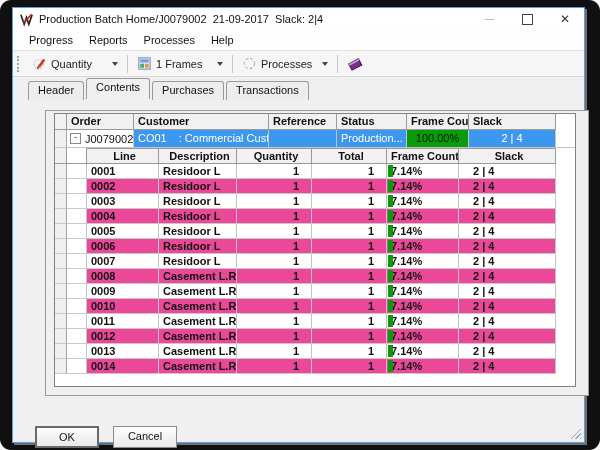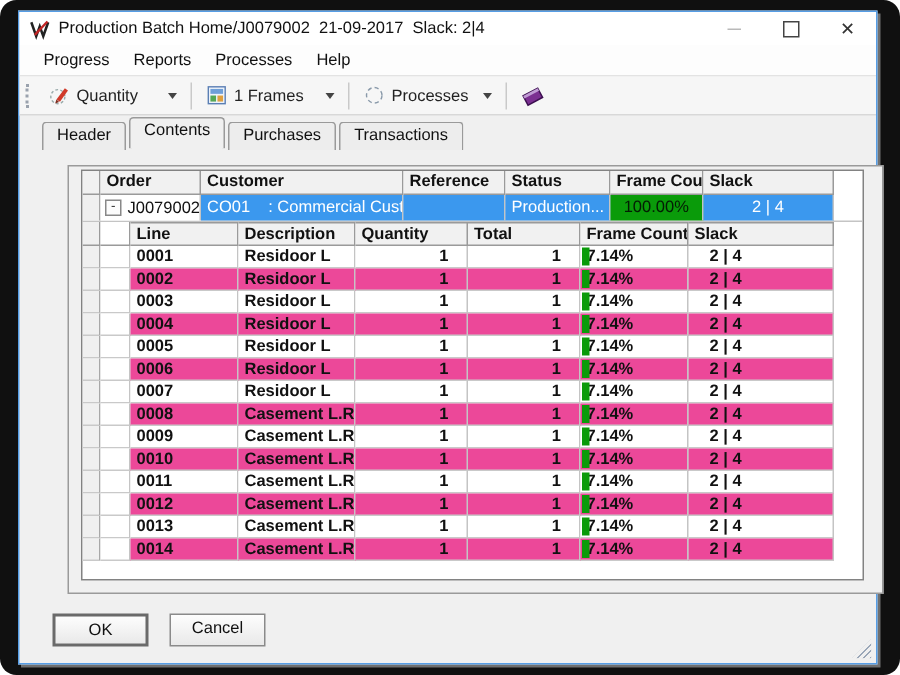--- a/index.html
+++ b/index.html
@@ -49,37 +49,37 @@
   .ordercell{background:#fff;color:#111;display:flex;align-items:center;padding-left:2px;}
   .expand{width:9px;height:9px;border:1px solid #888;background:#fcfcfc;font-size:9px;line-height:7px;text-align:center;color:#333;margin:0 4px 0 1px;flex:0 0 auto;}
   .bluec{background:var(--blue,#3b98ee);color:#fff;padding-left:4px;}
   .cname{margin-left:12px;}
   .statusc{display:flex;justify-content:space-between;padding-right:6px;}
   .greencell{background:var(--green,#0a9b0a);color:#041d04;text-align:center;font-size:11px;}
   .mslackc{text-align:center;padding-left:0;}
   
   .c-line{width:72px;} .c-desc{width:78px;} .c-qty{width:75px;} .c-total{width:75px;}
   .c-frame{width:72px;position:relative;} .c-slack{width:97px;}
-  .shead{height:16px;line-height:15px;}
+  .shead{height:16px;line-height:15px;text-align:center;}
   .shead .cell{background:#f1f1f1;font-weight:bold;font-size:11px;color:#111;padding-left:4px;
                border-top:1px solid #9a9a9a;border-bottom:1px solid #9a9a9a;border-right:1px solid #9a9a9a;}
   .shead .sel,.shead .ind{border-top:none;border-bottom:1px solid #9a9a9a;background:#f0f0f0;font-weight:normal;}
   .shead .ind{background:#fff;}
   .srow{height:15px;line-height:14px;font-size:11px;color:#111;font-weight:bold;}
   .srow .cell{border-bottom:1px solid #c9c9c9;background:#fff;padding-left:4px;}
   .srow .sel{background:#f0f0f0;}
   .srow.alt .cell{background:#ec4899;}
   .srow.alt .sel{background:#f0f0f0;}
   .srow.alt .ind{background:#fff;}
   .num{text-align:right;padding-right:12px !important;}
   .gbar{position:absolute;left:1px;top:1px;width:5px;height:12px;background:var(--green,#0a9b0a);}
   .fval{display:block;text-align:left;}
   .slackpad{padding-left:14px !important;}
   
-  .btnrow{position:absolute;left:22px;top:401px;display:flex;align-items:flex-end;}
+  .btnrow{position:absolute;left:22px;top:418px;display:flex;align-items:flex-end;}
   .btn{width:64px;height:22px;box-sizing:border-box;background:linear-gradient(#fdfdfd,#e9e9e9);
        font-size:11px;color:#111;text-align:center;line-height:19px;font-family:"Liberation Sans",sans-serif;}
   .btn-ok{border:2px solid #6a6a6a;margin-right:14px;}
   .btn-cancel{border:1px solid #8a8a8a;}
   .resize-grip{position:absolute;right:3px;bottom:3px;width:13px;height:13px;
        background:repeating-linear-gradient(135deg,transparent 0 2px,#9aa7b8 2px 3px);
        clip-path:polygon(100% 0,100% 100%,0 100%);}
 </style>
 </head>
 <body>

